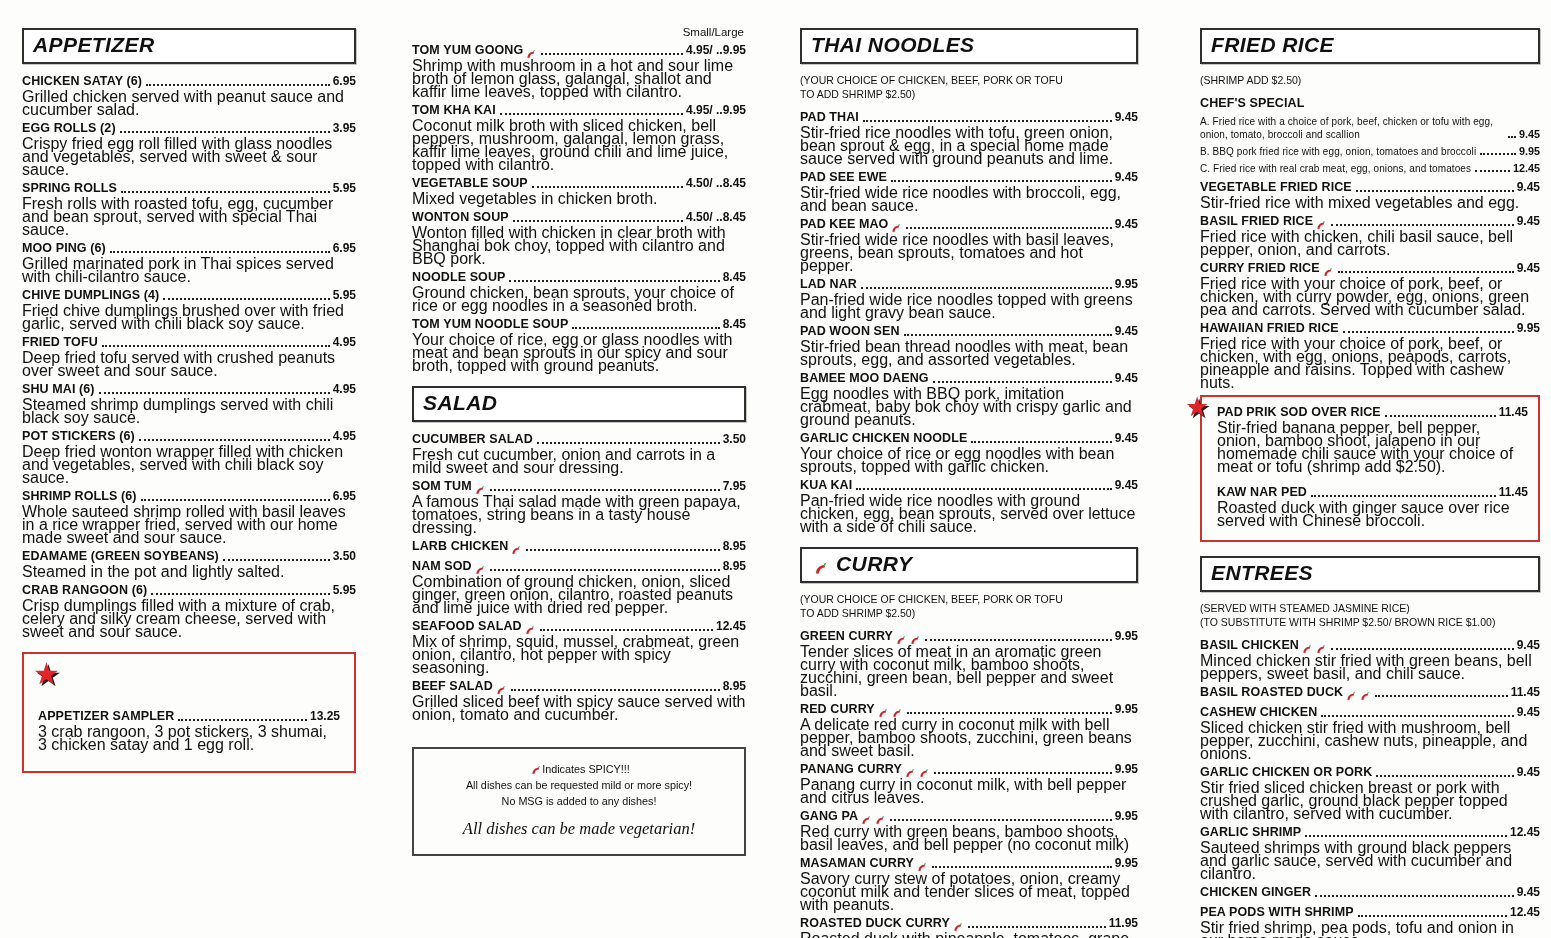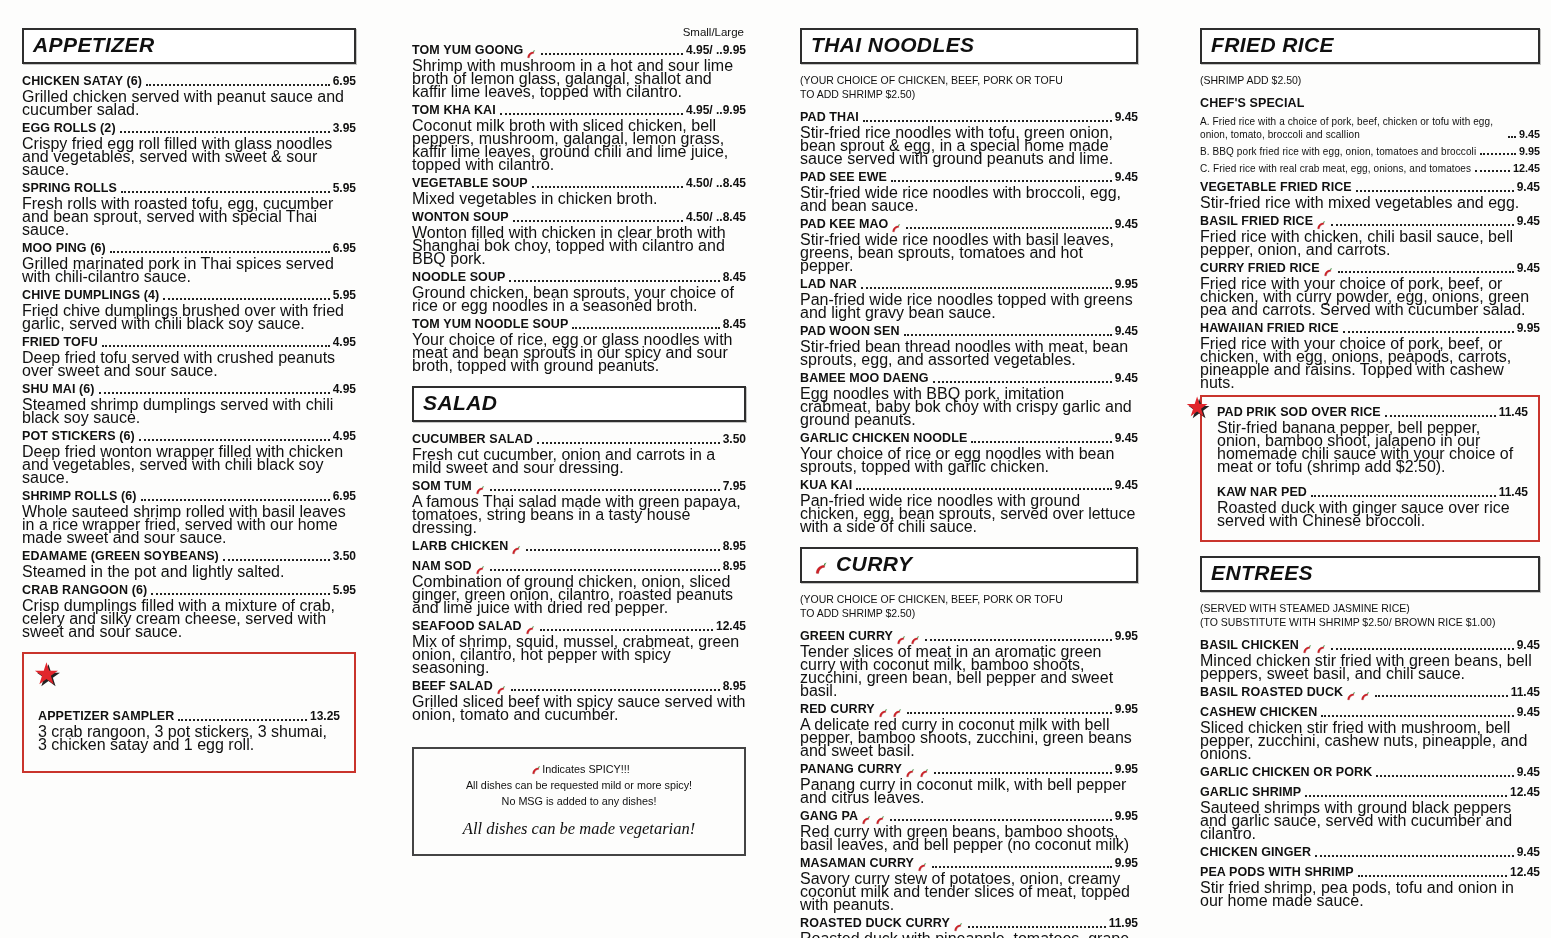--- a/index.html
+++ b/index.html
@@ -629,20 +629,21 @@
             <span class="price">9.45</span>
           </div>
           <div class="desc">Sliced chicken stir fried with mushroom, bell pepper, zucchini, cashew nuts, pineapple, and onions.</div>
         </div>
         <div class="item">
           <div class="row">
             <span class="iname">GARLIC CHICKEN OR PORK</span>
             <span class="leader"></span>
             <span class="price">9.45</span>
           </div>
+          <div class="desc">Stir fried sliced chicken breast or pork with crushed garlic, ground black pepper topped with cilantro, served with cucumber.</div>
         </div>
         <div class="item">
           <div class="row">
             <span class="iname">GARLIC SHRIMP</span>
             <span class="leader"></span>
             <span class="price">12.45</span>
           </div>
           <div class="desc">Sauteed shrimps with ground black peppers and garlic sauce, served with cucumber and cilantro.</div>
         </div>
         <div class="item">

